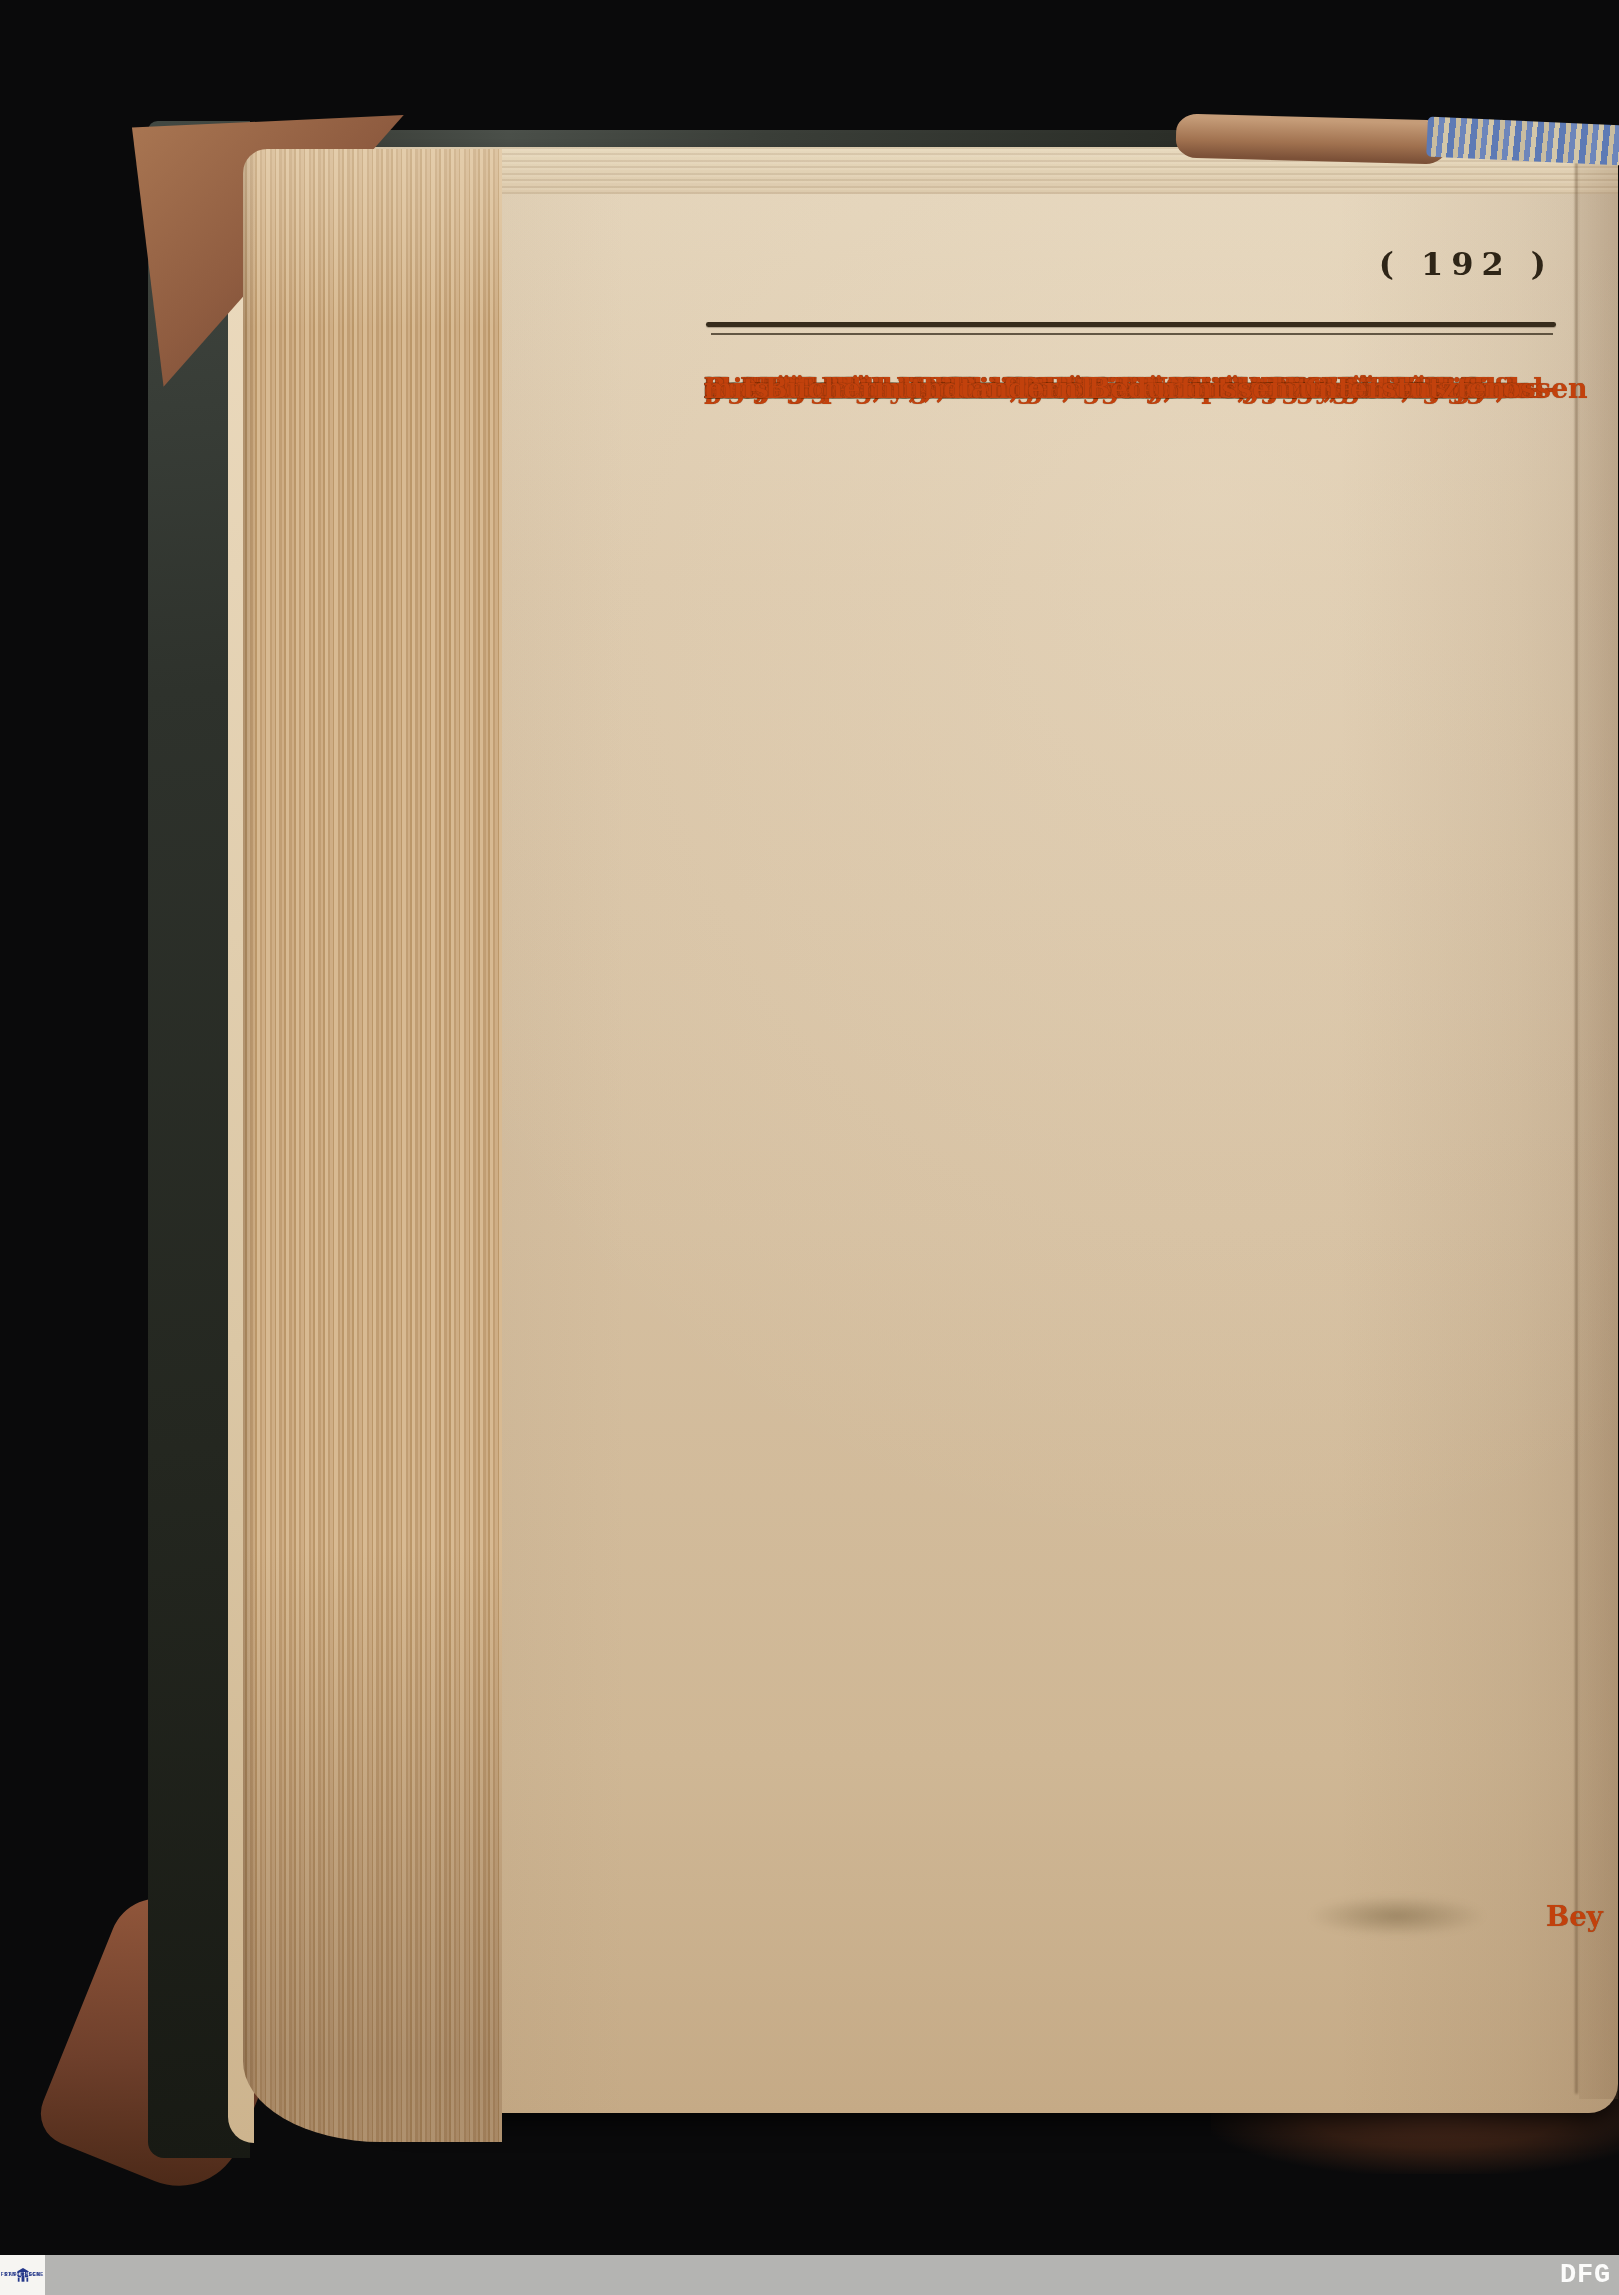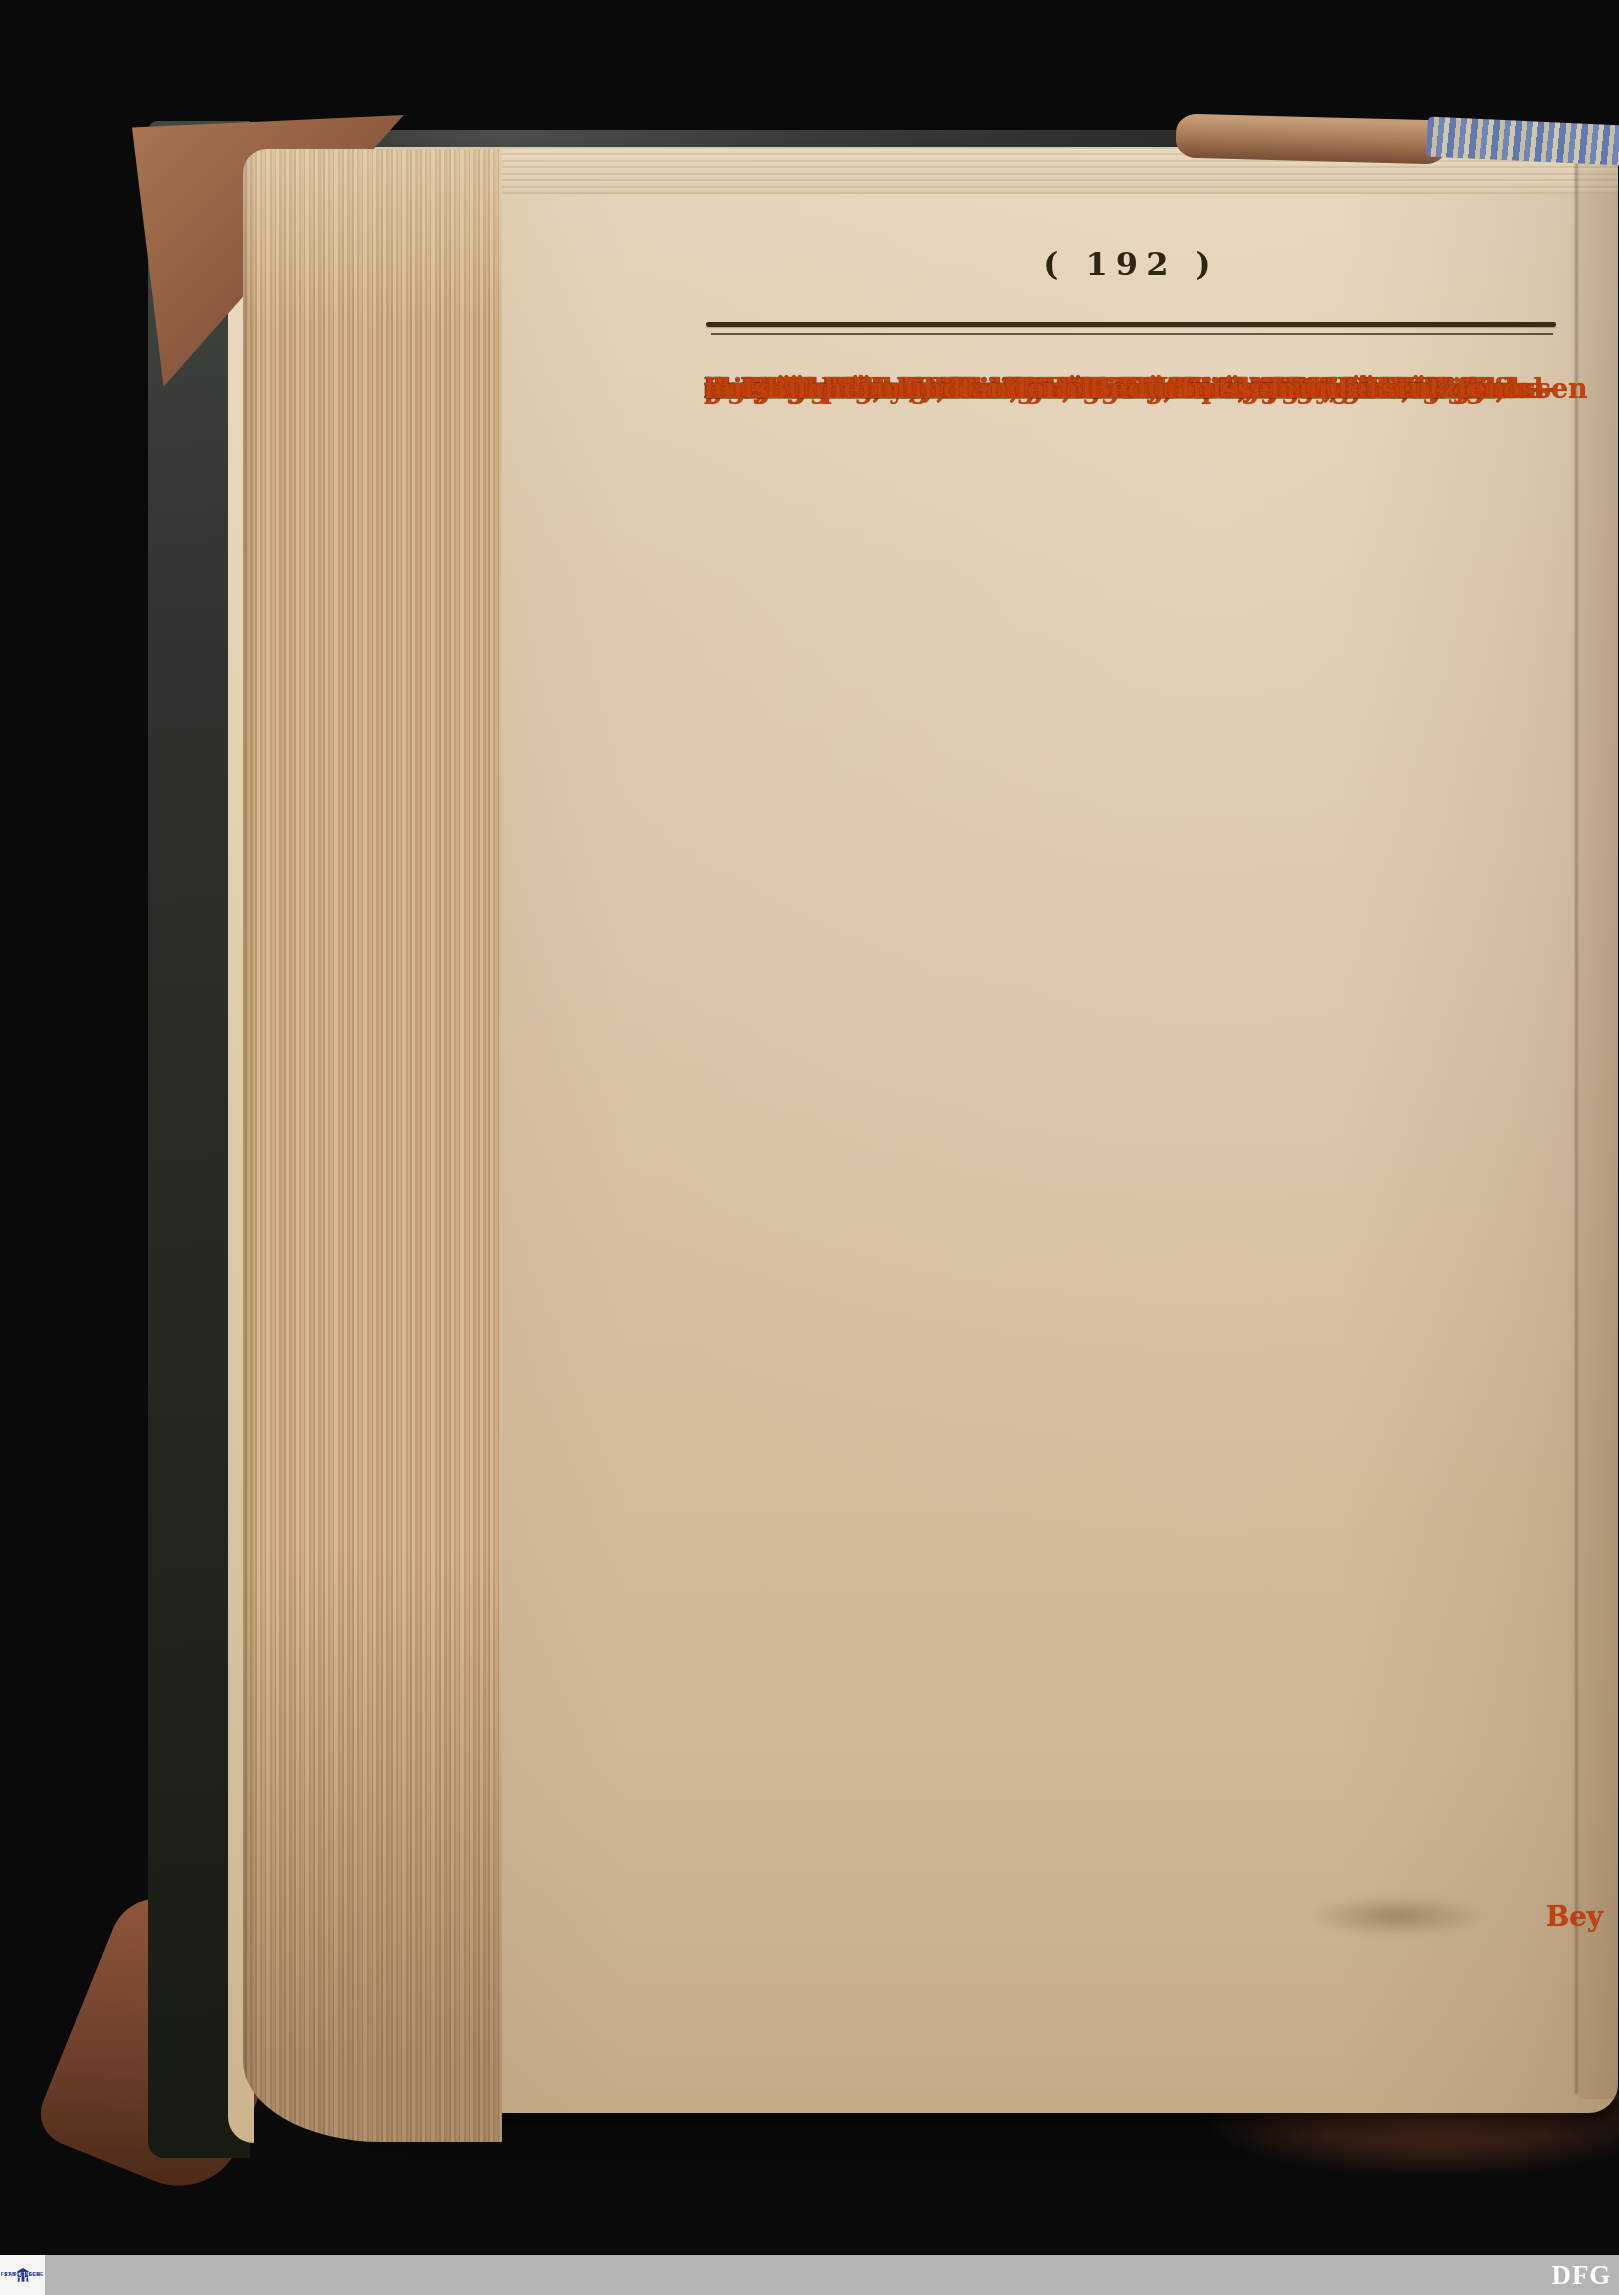--- a/index.html
+++ b/index.html
@@ -52,42 +52,42 @@
       linear-gradient(90deg,rgba(60,38,20,.22) 0%,rgba(60,38,20,0) 5%),
       repeating-linear-gradient(90deg,#cfae85 0 2.4px,#bb9769 2.4px 4px,#d8ba92 4px 7.3px,#c19e73 7.3px 9.7px);}
   .gutter-shade{left:1579px;top:154px;width:39px;height:1945px;z-index:5;
     background:linear-gradient(90deg,rgba(110,80,50,.10),rgba(118,86,56,.22));}
   .gutter-crease{left:1575px;top:159px;width:3.2px;height:1935px;z-index:5;
     background:rgba(95,70,45,.45);filter:blur(0.8px);border-radius:1.6px;}
 
   
   .content{z-index:7;color:#c2410c;}
   .pagenum{left:708px;top:236px;width:846px;height:57px;line-height:57px;
-    text-align:center;font-size:32px;font-weight:bold;letter-spacing:8px;color:#2e2517;}
+    text-align:right;font-size:32px;font-weight:bold;letter-spacing:8px;color:#2e2517;}
   .rule-thick{left:706px;top:322px;width:850px;height:4.9px;background:#372c1c;border-radius:2.4px;
     box-shadow:0 0.8px 0.8px rgba(30,22,12,.35);}
   .rule-thin{left:711px;top:333px;width:842px;height:2.4px;background:rgba(55,44,28,.75);}
   .textblock{left:704px;top:360px;width:850px;}
   .textblock .line{position:relative;height:57px;line-height:57px;font-size:27px;font-weight:bold;
     text-align:justify;text-align-last:justify;white-space:nowrap;overflow:hidden;
     text-shadow:0 0 0.8px rgba(43,34,20,.55);}
   .catchword-row{left:704px;top:1888px;width:842px;height:57px;line-height:57px;
     text-align:right;font-size:27.5px;font-weight:bold;text-shadow:0 0 0.8px rgba(43,34,20,.55);}
   .smudge{left:1310px;top:1896px;width:174px;height:40px;z-index:7;border-radius:50%;
     background:radial-gradient(ellipse,rgba(112,92,58,.48),rgba(112,92,58,0) 72%);filter:blur(3.2px);}
 
   
   .footer-band{left:0;top:2255px;width:1619px;height:40px;z-index:10;background:#b4b4b2;}
   .logo-box{left:0;top:0;width:45px;height:40px;background:#f6f5f2;
     display:flex;flex-direction:column;align-items:center;justify-content:center;gap:0.8px;
     font-family:"Liberation Sans",sans-serif;}
   .logo-box *{position:static;}
   .logo-text{font-size:4.5px;letter-spacing:0.8px;color:#25388a;font-weight:bold;line-height:4.9px;text-align:center;}
   .dfg{right:8px;top:50%;transform:translateY(-50%);color:#fcfcfb;
-    font-family:Liberation Serif, serif;font-weight:bold;font-size:27px;letter-spacing:0.8px;}
+    font-family:Liberation Mono, monospace;font-weight:bold;font-size:27px;letter-spacing:0.8px;}
 </style>
 </head>
 <body>
 
 <div id="scene">
 
   <div class="leather-bl"></div>
   <div class="page-shadow-br"></div>
   <div class="cover-left"></div>
   <div class="cover-top"></div>

